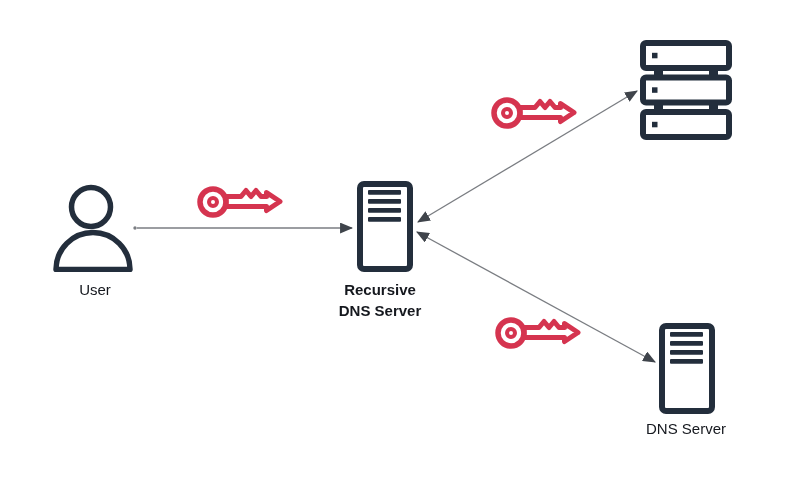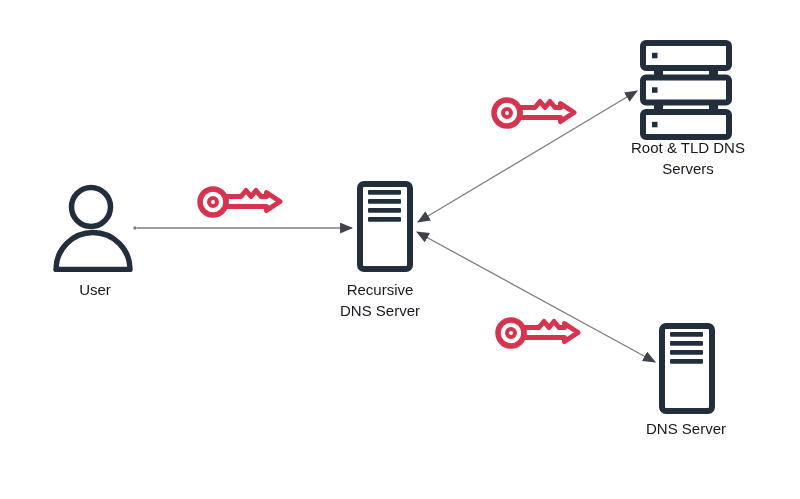--- a/index.html
+++ b/index.html
@@ -73,21 +73,21 @@
 
   <div class="abs" style="left:357px; top:181px; width:56px; height:91px;">
     <svg width="56" height="91" viewBox="0 0 56 91">
       <rect class="stroke-dark" stroke-width="6" x="3" y="3" width="50" height="85" rx="4"></rect>
       <rect class="fill-dark" x="11" y="9" width="33" height="4.8" rx="1"></rect>
       <rect class="fill-dark" x="11" y="18" width="33" height="4.8" rx="1"></rect>
       <rect class="fill-dark" x="11" y="27" width="33" height="4.8" rx="1"></rect>
       <rect class="fill-dark" x="11" y="36" width="33" height="4.8" rx="1"></rect>
     </svg>
   </div>
-  <div class="label" style="left:310px; top:279px; width:140px;">
+  <div class="label" style="left:310px; top:279px; width:140px;font-weight:bold;">
     <div>Recursive</div>
     <div>DNS Server</div>
   </div>
 
   <div class="abs" style="left:490px; top:92px; width:87px; height:40px;">
     <svg width="87" height="40" viewBox="0 0 87 40">
       <path class="stroke-red" stroke-width="5" stroke-linejoin="round" d="M30 15.5 H45 L50 9.5 L55 15.5 L60 9.5 L65 15.5 H70.5 V11.5 L84 20.5 L70.5 29.5 V25.5 H30 Z"></path>
       <circle class="stroke-red fill-white" stroke-width="5.5" cx="17" cy="21" r="13" fill="#ffffff"></circle>
       <circle class="stroke-red" stroke-width="4" cx="17" cy="21" r="4"></circle>
     </svg>
@@ -100,24 +100,20 @@
       <rect class="fill-dark" x="14" y="58" width="9" height="18"></rect>
       <rect class="fill-dark" x="69" y="58" width="9" height="18"></rect>
       <rect class="stroke-dark fill-white" stroke-width="6" x="3" y="3" width="86" height="25" rx="3" fill="#ffffff"></rect>
       <rect class="stroke-dark fill-white" stroke-width="6" x="3" y="37.5" width="86" height="25" rx="3" fill="#ffffff"></rect>
       <rect class="stroke-dark fill-white" stroke-width="6" x="3" y="72" width="86" height="25" rx="3" fill="#ffffff"></rect>
       <rect class="fill-dark" x="12" y="12.8" width="5.5" height="5.5"></rect>
       <rect class="fill-dark" x="12" y="47.3" width="5.5" height="5.5"></rect>
       <rect class="fill-dark" x="12" y="81.8" width="5.5" height="5.5"></rect>
     </svg>
   </div>
-  <div class="label" style="left:612px; top:137px; width:152px;">
-    <div>Root &amp; TLD DNS</div>
-    <div>Servers</div>
-  </div>
 
   <div class="abs" style="left:494px; top:312px; width:87px; height:40px;">
     <svg width="87" height="40" viewBox="0 0 87 40">
       <path class="stroke-red" stroke-width="5" stroke-linejoin="round" d="M30 15.5 H45 L50 9.5 L55 15.5 L60 9.5 L65 15.5 H70.5 V11.5 L84 20.5 L70.5 29.5 V25.5 H30 Z"></path>
       <circle class="stroke-red fill-white" stroke-width="5.5" cx="17" cy="21" r="13" fill="#ffffff"></circle>
       <circle class="stroke-red" stroke-width="4" cx="17" cy="21" r="4"></circle>
     </svg>
   </div>
 
   <div class="abs" style="left:659px; top:323px; width:56px; height:91px;">

